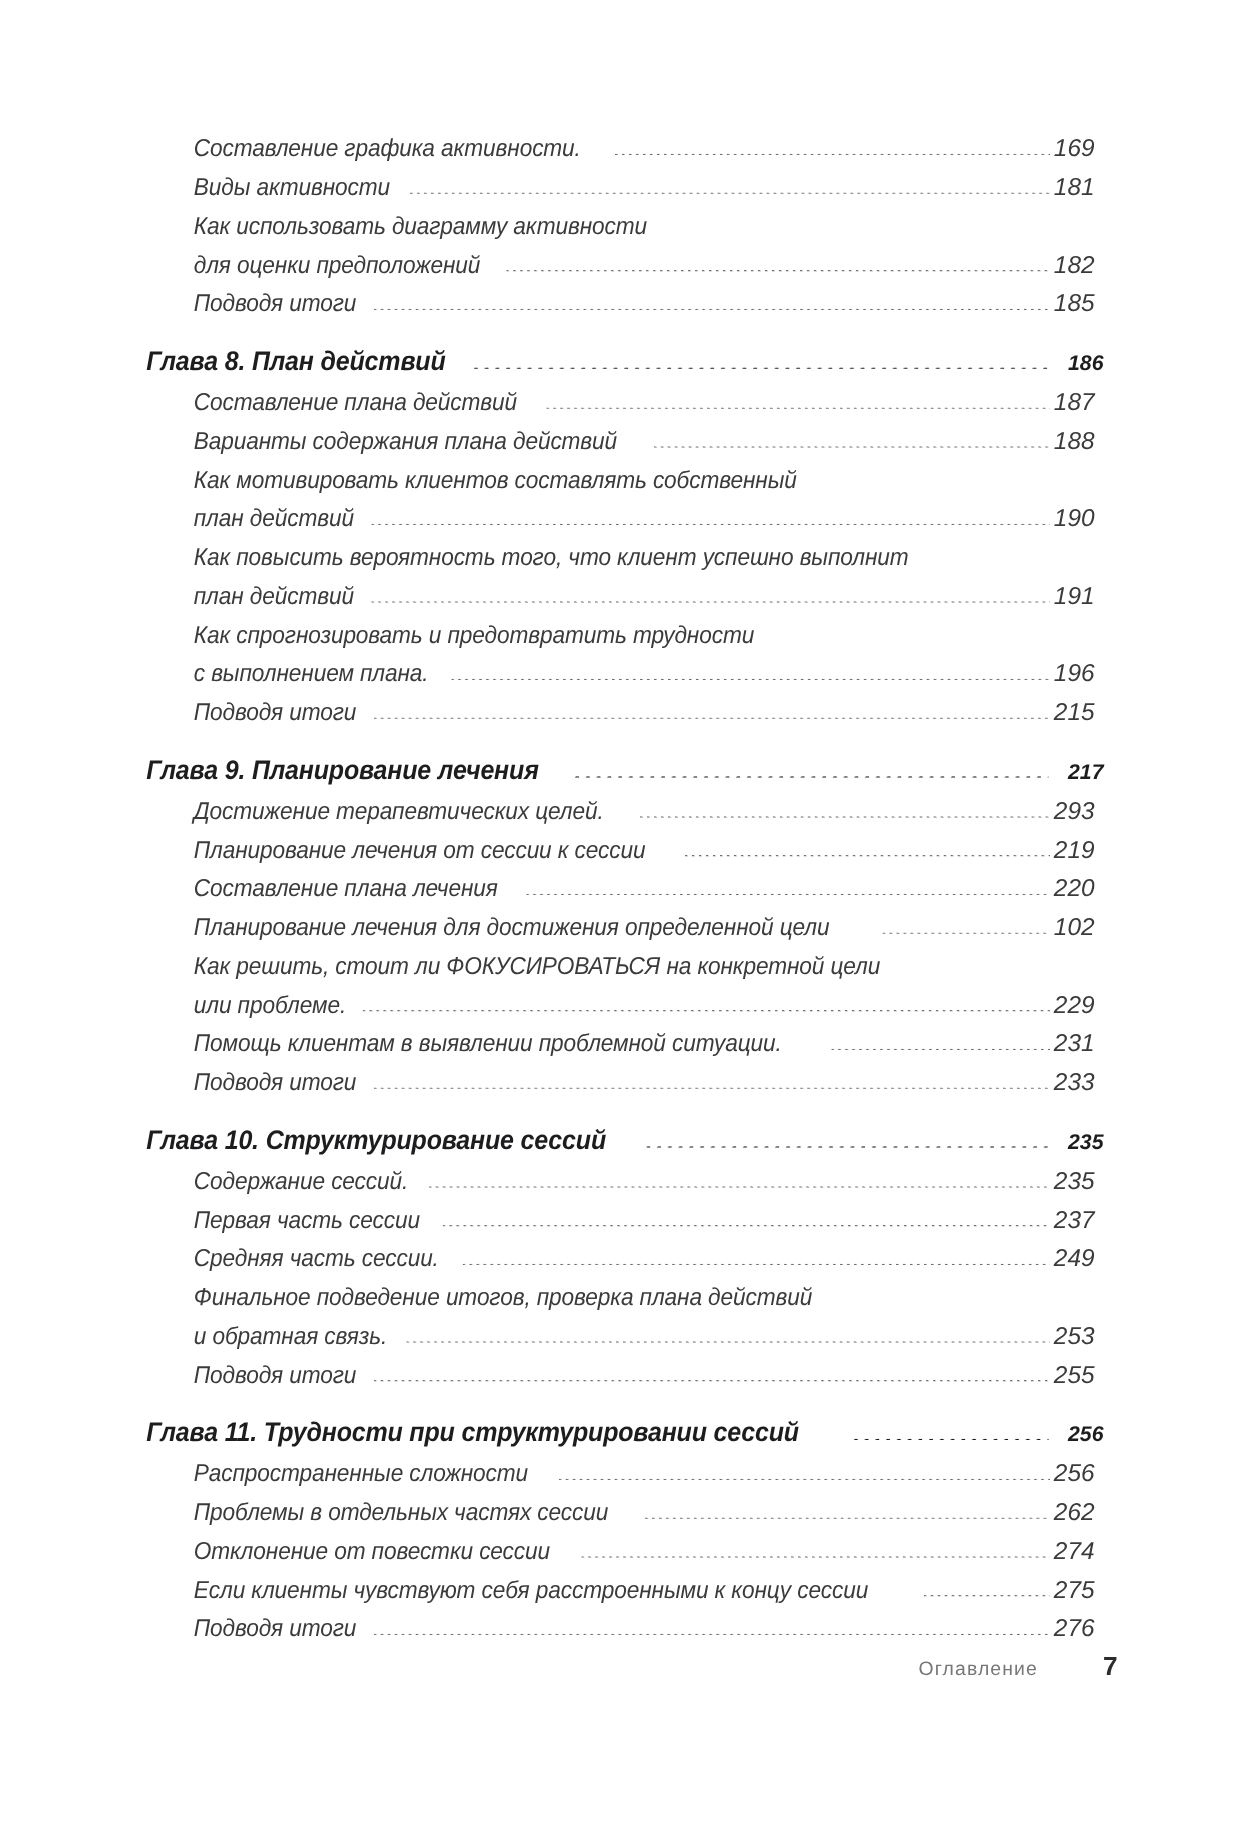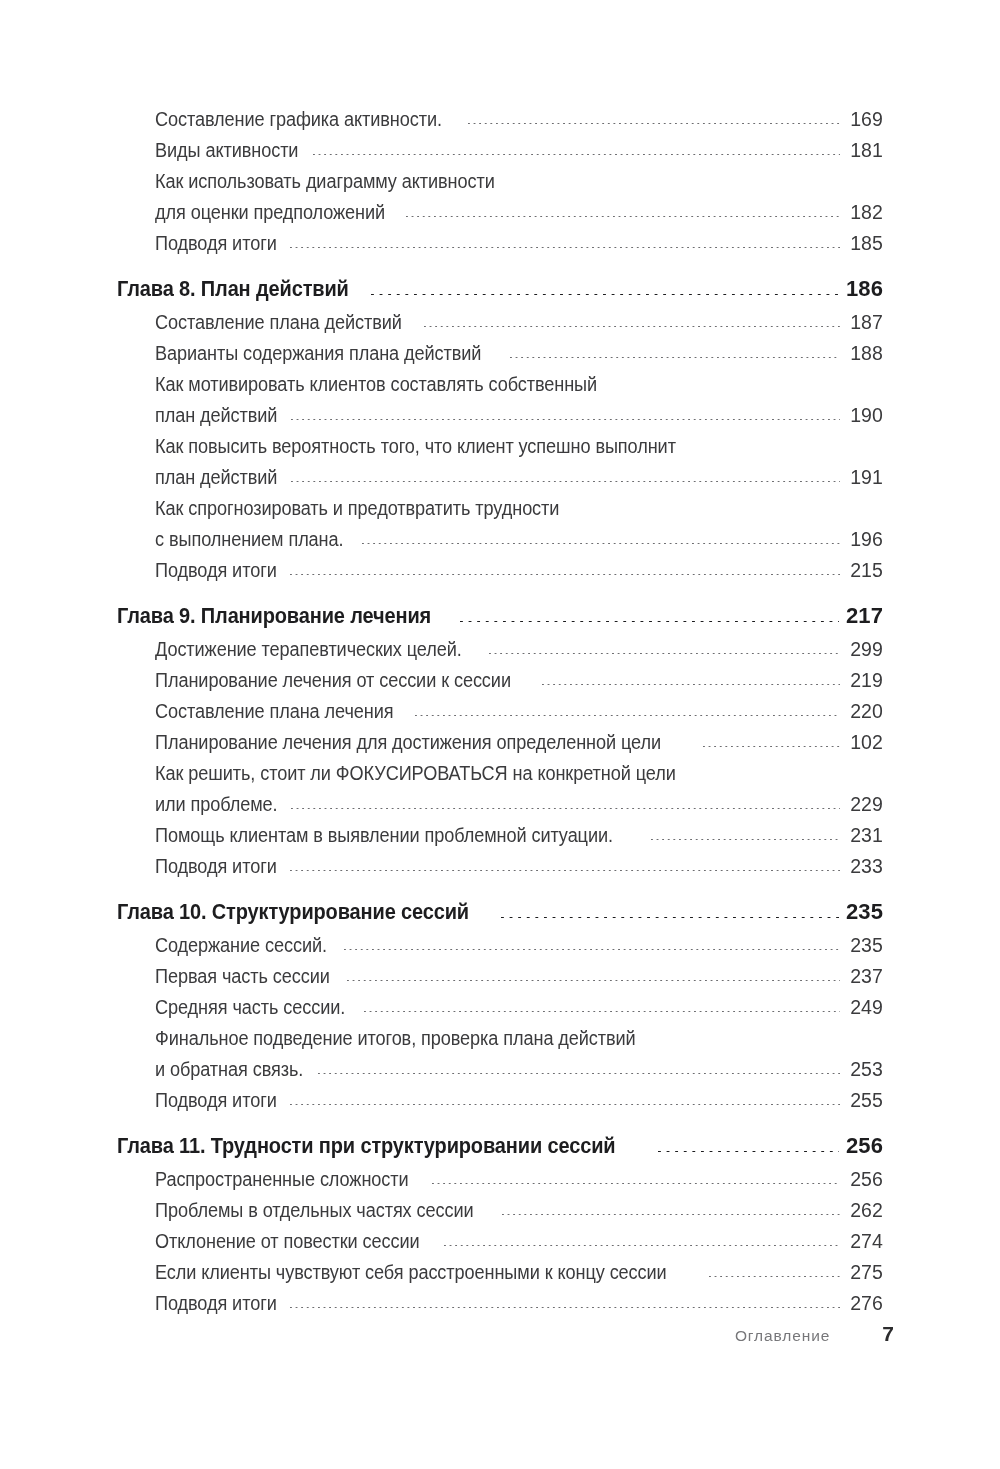--- a/index.html
+++ b/index.html
@@ -38,39 +38,40 @@
     display: flex;
     align-items: baseline;
     width: 100%;
     white-space: nowrap;
   }
 
   
   .entry {
     margin: 0;
     padding: 0;
+    font-style: italic;
   }
   .entry .row {
     height: 31px;
   }
   .entry .label,
   .entry .cont {
     font-size: 19.5px;
     line-height: 31px;
     color: #3b3b3d;
     letter-spacing: -0.1px;
     font-stretch: condensed;
     transform: scaleX(0.93);
     transform-origin: left center;
   }
   .entry .pagenum {
     font-size: 19.5px;
     line-height: 31px;
     color: #3b3b3d;
-    text-align: right;
+    text-align: left;
     min-width: 40px;
     font-stretch: condensed;
     letter-spacing: 0.1px;
   }
 
   
   .entry {
     padding-left: 38px;
   }
 
@@ -107,21 +108,21 @@
     font-size: 21.5px;
     line-height: 34px;
     font-weight: 700;
     color: #1d1d1f;
     letter-spacing: -0.15px;
     font-stretch: condensed;
     transform: scaleX(0.93);
     transform-origin: left center;
   }
   .chapter .pagenum {
-    font-size: 22px;
+    font-size: 17px;
     line-height: 34px;
     font-weight: 700;
     color: #1d1d1f;
     text-align: right;
     min-width: 44px;
   }
   .chapter .leader {
     margin: 0 0 0 5px;
     top: 5px;
     height: 1px;
@@ -272,21 +273,21 @@
         <div class="row">
           <span class="label">Глава 9. Планирование лечения</span>
           <span class="leader"></span>
           <span class="pagenum">217</span>
         </div>
       </div>
       <div class="entry">
         <div class="row">
           <span class="label">Достижение терапевтических целей.</span>
           <span class="leader"></span>
-          <span class="pagenum">299</span>
+          <span class="pagenum">293</span>
         </div>
       </div>
       <div class="entry">
         <div class="row">
           <span class="label">Планирование лечения от сессии к сессии</span>
           <span class="leader"></span>
           <span class="pagenum">219</span>
         </div>
       </div>
       <div class="entry">

